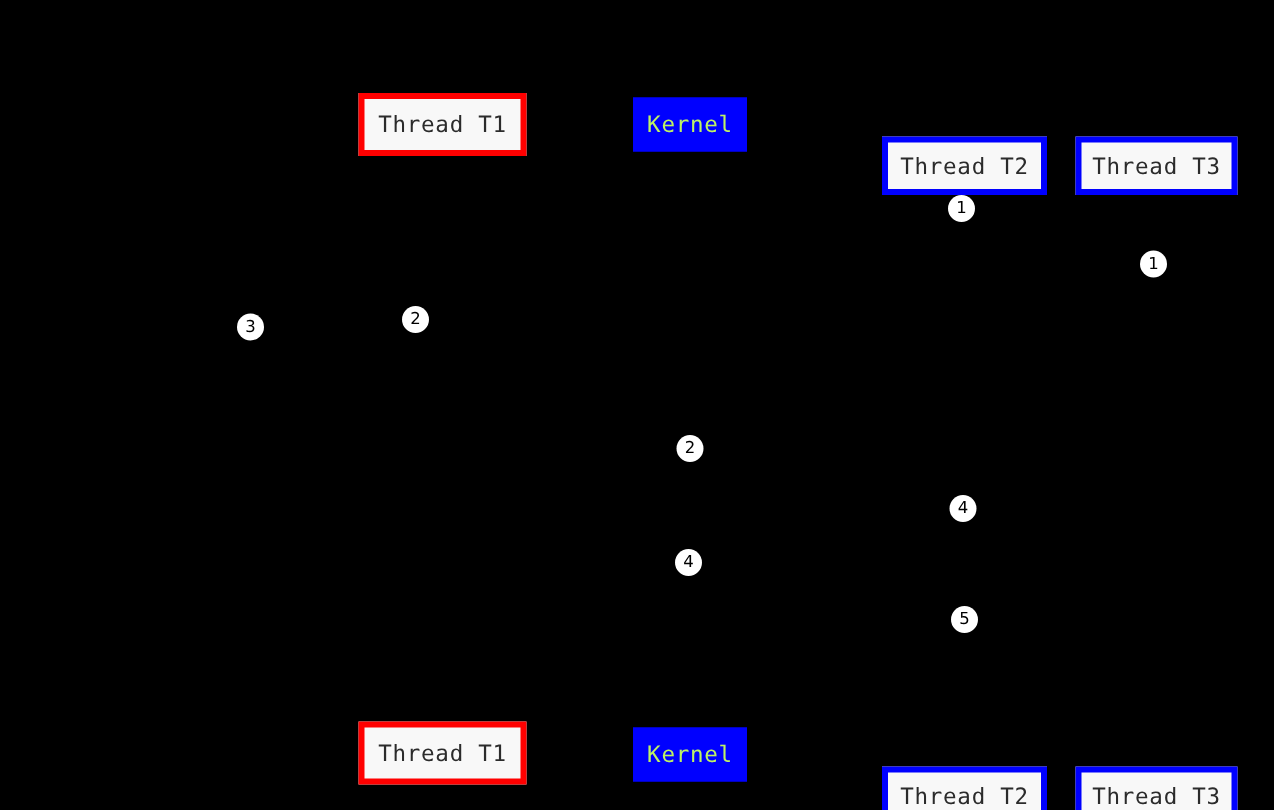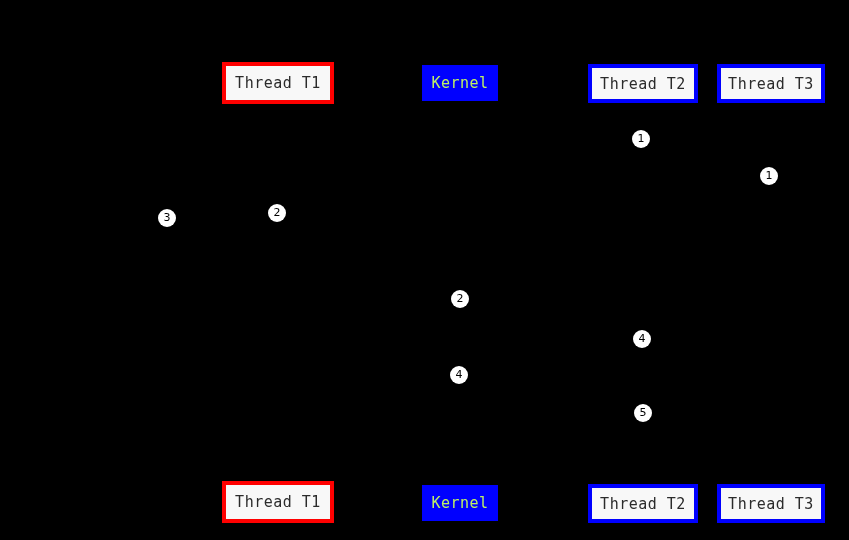--- a/index.html
+++ b/index.html
@@ -27,23 +27,25 @@
     font-size: 15px;
     letter-spacing: 0.5px;
     display: flex;
     align-items: center;
     justify-content: center;
     white-space: nowrap;
     user-select: none;
   }
   .participant.red {
     border: 4px solid #ff0000;
+    margin-left: 17px;
   }
   .participant.blue-outline {
     border: 4px solid #0000ff;
+    margin-top: 27px;
   }
   .participant.blue-fill {
     border: 1px solid #0000ff;
     background: #0000ff;
     color: #bef264;
   }
 
   
   .lifeline {
     position: absolute;

